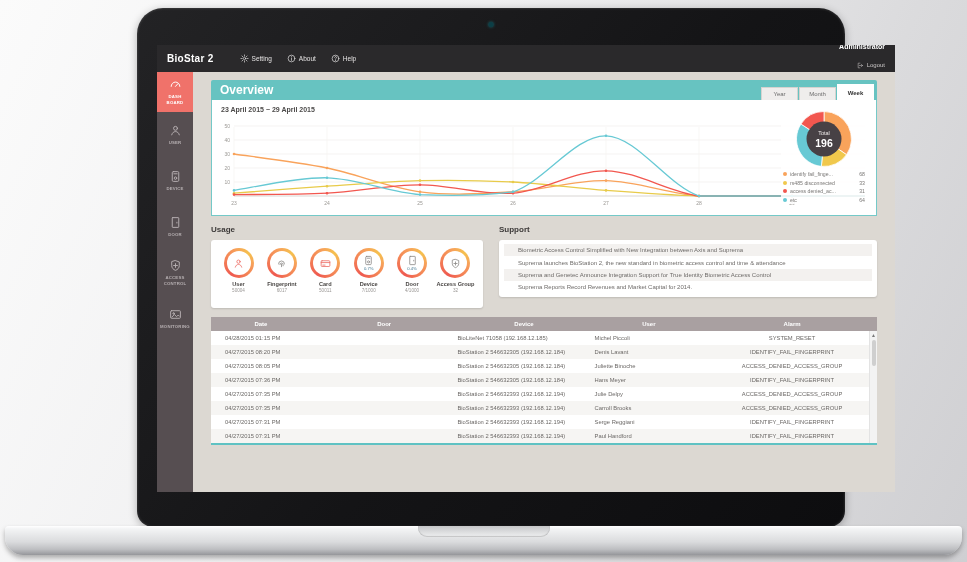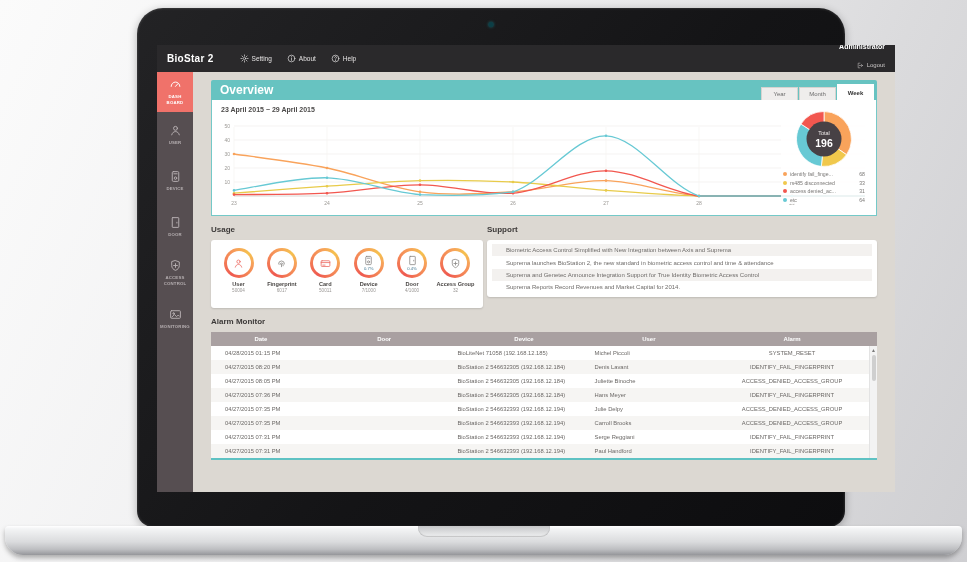--- a/index.html
+++ b/index.html
@@ -52,21 +52,21 @@
   .date-range{font-size:7px;font-weight:bold;color:#4c4a49;margin-bottom:1px}
   .chart-wrap{position:relative;height:98px}
   #line-chart{position:absolute;left:0;top:4px}
   .donut-block{position:absolute;right:0;top:-4px;width:86px;background:rgba(255,255,255,.85)}
   #donut-svg{display:block;margin:0 auto}
   .legend{margin-top:2px;padding:0 2px}
   .lrow{display:flex;align-items:center;gap:3px;font-size:5.2px;color:#7a7876;height:8.6px}
   .ldot{width:4px;height:4px;border-radius:50%;flex:none}
   .llabel{flex:1;white-space:nowrap;overflow:hidden;text-overflow:ellipsis}
   
-  .two-col{display:flex;gap:4px;margin-top:9px}
+  .two-col{display:flex;gap:16px;margin-top:9px}
   .usage-col{width:272px;flex:none}
   .notice-col{flex:1}
   .sec-title{font-size:8px;font-weight:bold;color:#3d3a39;margin:0 0 6px}
   .usage-panel{background:#fff;border-radius:3px;box-shadow:0 1px 2px rgba(0,0,0,.14);display:flex;justify-content:space-between;padding:8px 7px 5px;height:55px;box-sizing:content-box}
   .u-item{display:flex;flex-direction:column;align-items:center;width:41px;cursor:pointer}
   .ring{width:30px;height:30px;border-radius:50%;display:flex;align-items:center;justify-content:center;
     background:conic-gradient(from 210deg,#ef5a50,#f7a05a 38%,#f5c14e 54%,#f7a05a 68%,#ef5a50);}
   .ring-inner{width:24px;height:24px;border-radius:50%;background:#fff;display:flex;flex-direction:column;align-items:center;justify-content:center}
   .ring-inner .u-icon svg{width:11px;height:11px;display:block}
   .u-pct{font-size:4.2px;color:#41758f;line-height:1.2}
@@ -417,21 +417,20 @@
             <div class="notice-panel" id="notice-list">
                 <div class="n-row">Biometric Access Control Simplified with New Integration between Axis and Suprema</div>
                 <div class="n-row">Suprema launches BioStation 2, the new standard in biometric access control and time &amp; attendance</div>
                 <div class="n-row">Suprema and Genetec Announce Integration Support for True Identity Biometric Access Control</div>
                 <div class="n-row">Suprema Reports Record Revenues and Market Capital for 2014.</div>
               </div>
           </div>
         </div>
 
         <div class="alarm">
-          <div class="sec-title">Alarm Monitor</div>
           <div class="atable">
             <div class="thead" id="alarm-head">
                 <div class="th">Date</div>
                 <div class="th">Door</div>
                 <div class="th">Device</div>
                 <div class="th">User</div>
                 <div class="th">Alarm</div>
               </div>
             <div class="tbody" id="alarm-rows">
               <div class="tr">

